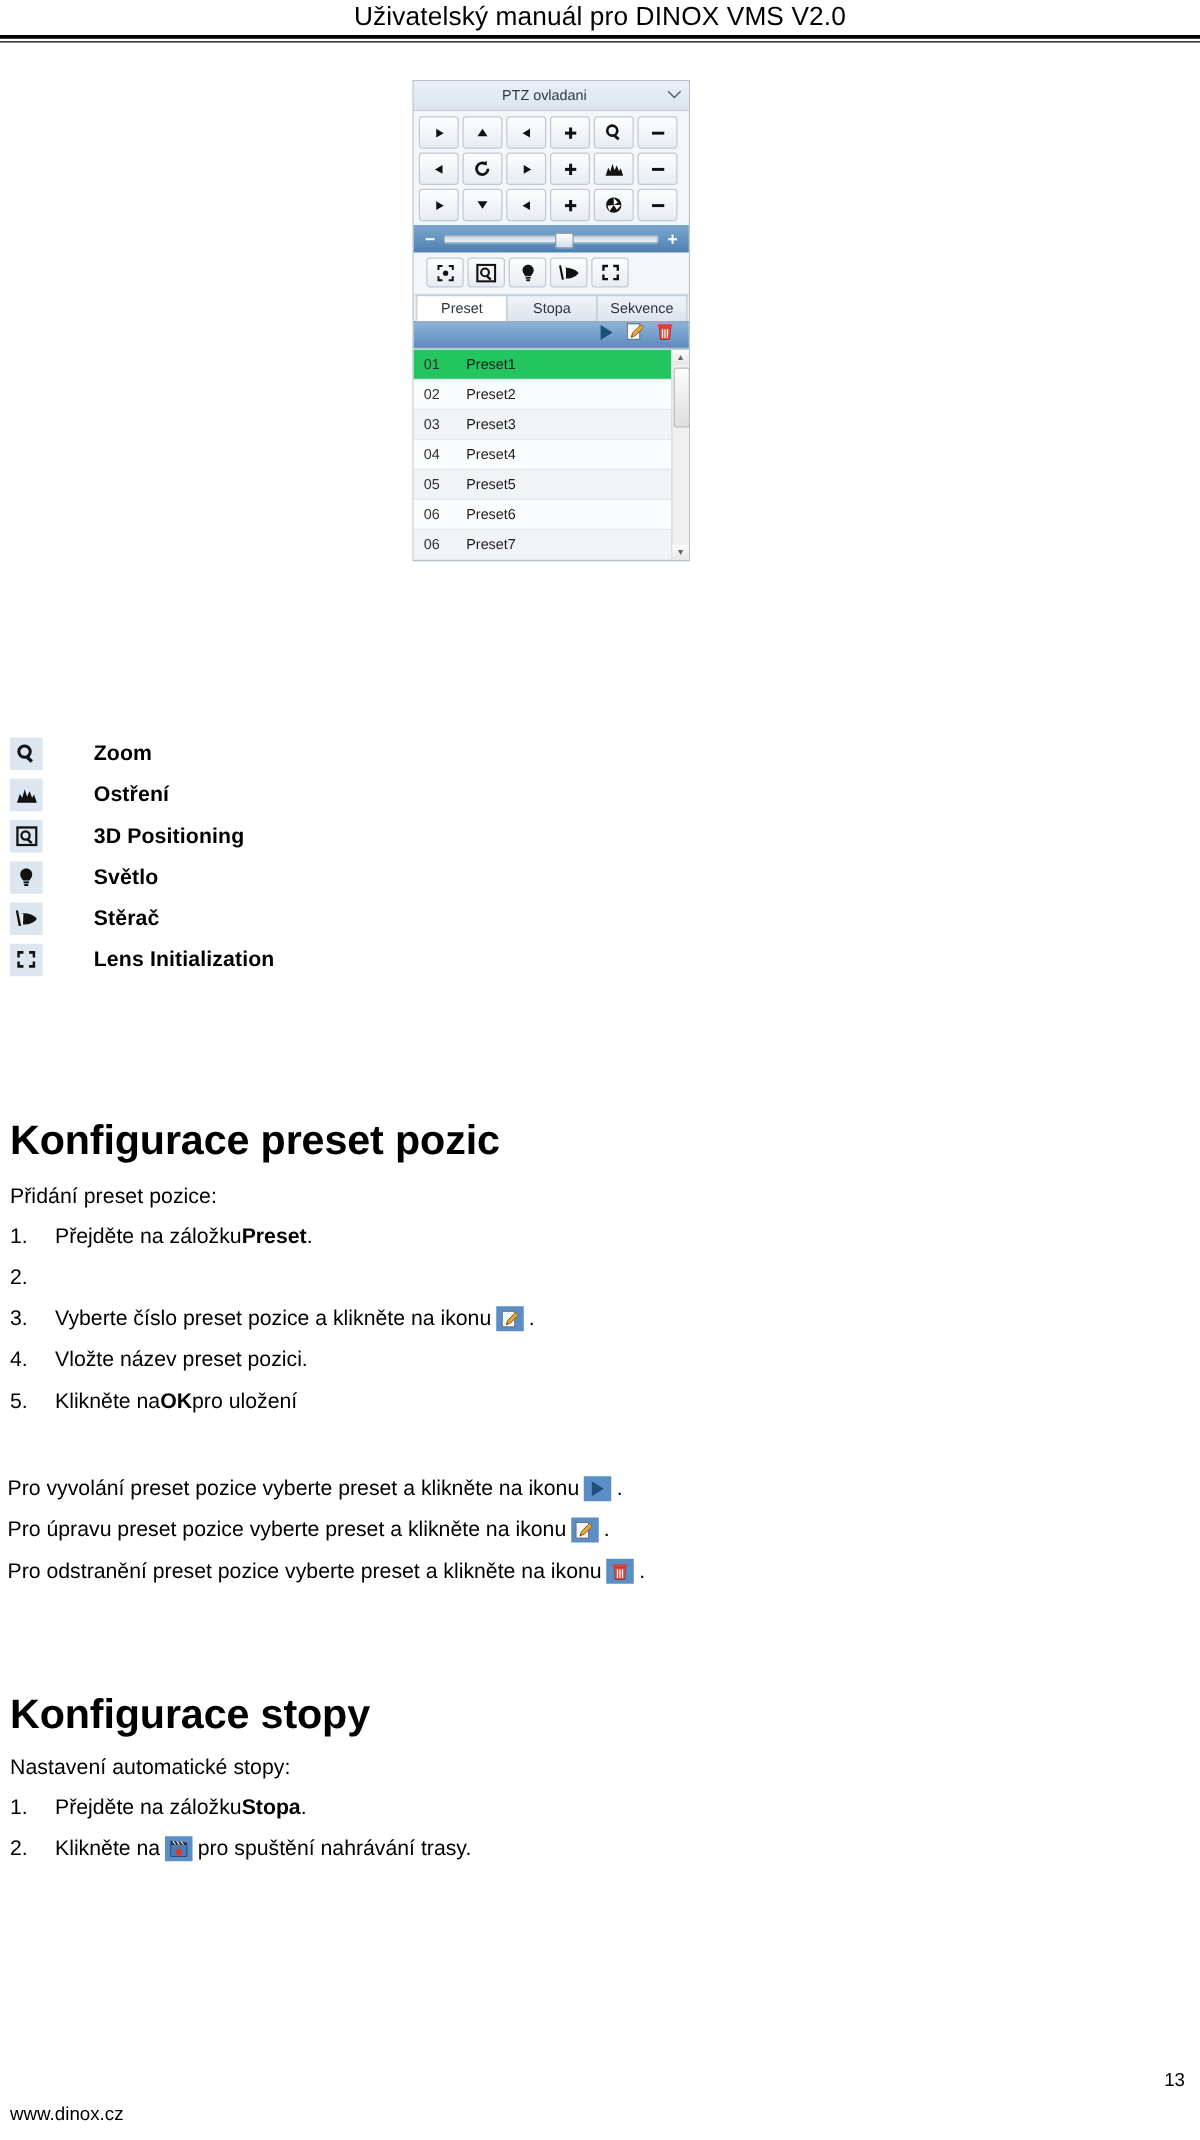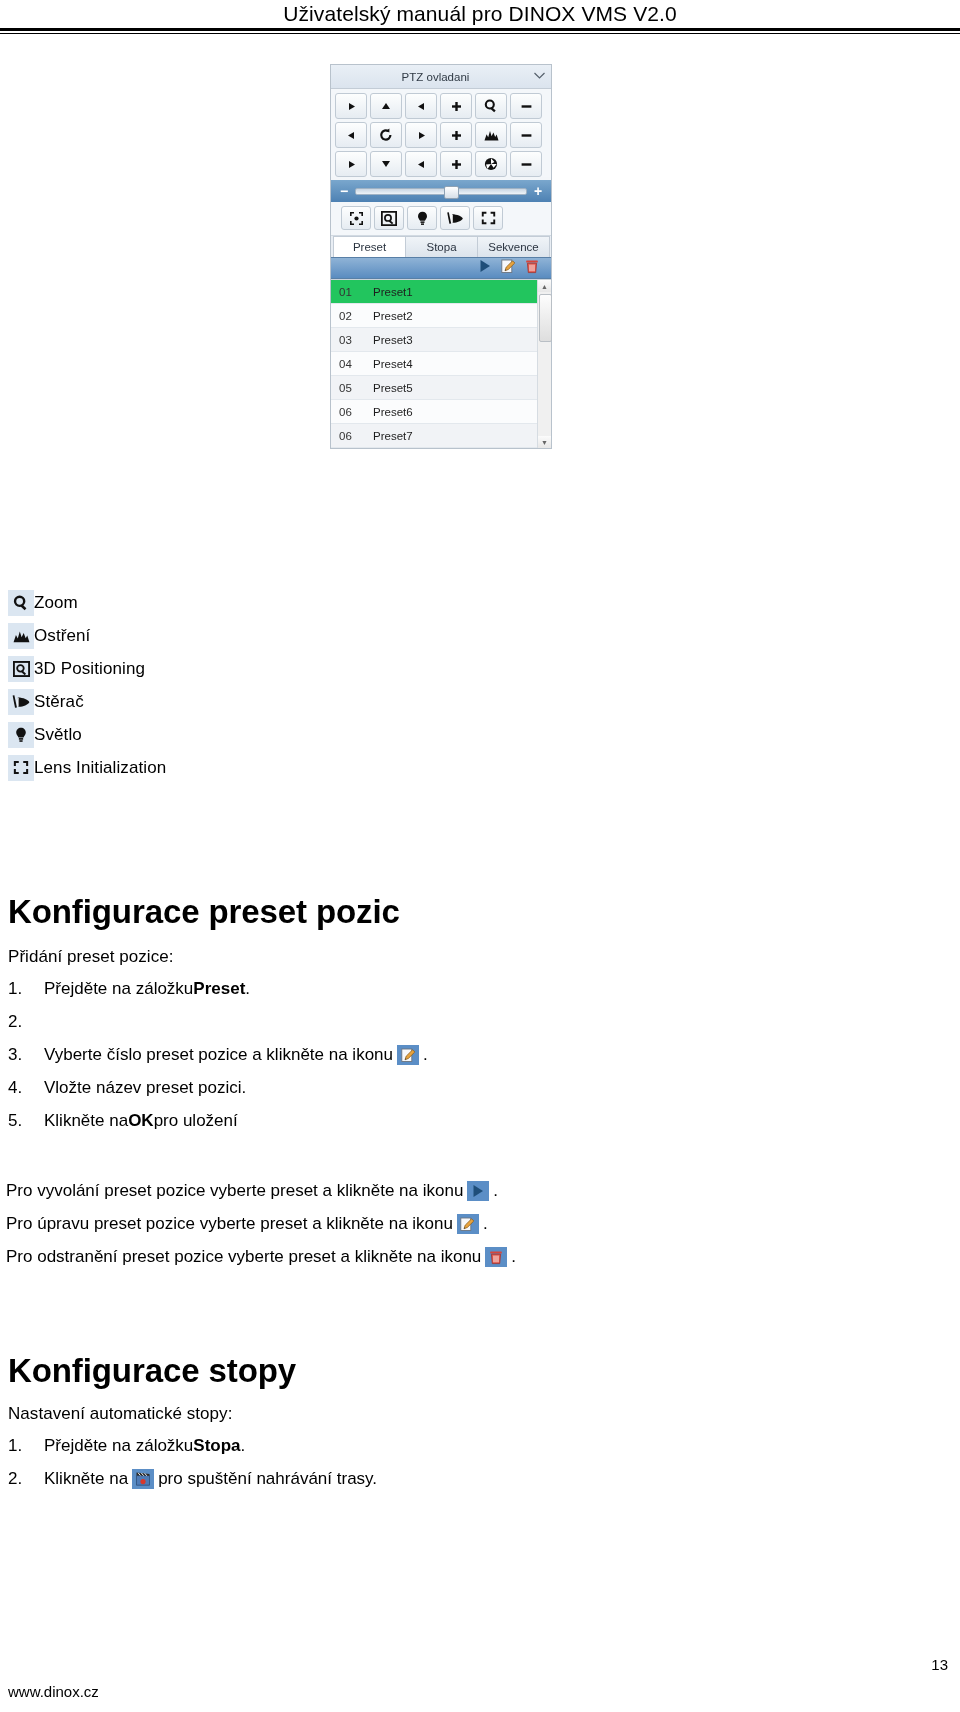--- a/index.html
+++ b/index.html
@@ -202,22 +202,23 @@
     display: flex; align-items: center;
     height: 33px;
   }
   .legend-chip {
     width: 26px; height: 26px;
     background: #dbe6f1;
     display: flex; align-items: center; justify-content: center;
     box-sizing: border-box;
   }
   .legend-label {
+    margin-left: 41px;
     font-size: 17px;
-    font-weight: normal;
+    font-weight: bold;
     color: #000;
     letter-spacing: .1px;
   }
 
   
   .h2 {
     position: absolute;
     font-size: 33px;
     font-weight: bold;
     letter-spacing: -.1px;
@@ -550,38 +551,38 @@
           <rect x="0.8" y="0.8" width="14.4" height="13.4" fill="none" stroke="#111" stroke-width="1.9"></rect>
           <circle cx="7" cy="6.9" r="3.1" fill="none" stroke="#111" stroke-width="1.7"></circle>
           <rect x="9" y="9" width="4.4" height="1.9" transform="rotate(42 9 9)" fill="#111"></rect>
         </svg>
     </span>
     <span class="legend-label">3D Positioning</span>
   </div>
 
   <div class="legend-row">
     <span class="legend-chip">
+      <svg width="12" height="16" viewBox="0 0 11 15">
+          <path d="M5.5 0.8c2.6 0 4.5 2 4.5 4.4 0 2.1-1.6 3.3-2.1 4.6H3.1C2.6 8.5 1 7.3 1 5.2 1 2.8 2.9 0.8 5.5 0.8Z" fill="#111"></path>
+          <rect x="3.5" y="10.4" width="4" height="1.5" fill="#111"></rect>
+          <rect x="4" y="12.4" width="3" height="1.5" fill="#111"></rect>
+        </svg>
+    </span>
+    <span class="legend-label">Světlo</span>
+  </div>
+
+  <div class="legend-row">
+    <span class="legend-chip">
       <svg width="20" height="15" viewBox="0 0 18 14">
           <path d="M2.8 1.2 L5.2 12.6 L3.4 12.8 L1.2 1.4 Z" fill="#111"></path>
           <path d="M6 3.2 C11 3.2 16 5.4 16.8 7.6 C15.4 10.2 10.5 12 6.6 11.8 Z" fill="#111"></path>
           <path d="M6.4 3.6 L6.1 11.4" stroke="#fff" stroke-width="0.9"></path>
         </svg>
     </span>
     <span class="legend-label">Stěrač</span>
-  </div>
-
-  <div class="legend-row">
-    <span class="legend-chip">
-      <svg width="12" height="16" viewBox="0 0 11 15">
-          <path d="M5.5 0.8c2.6 0 4.5 2 4.5 4.4 0 2.1-1.6 3.3-2.1 4.6H3.1C2.6 8.5 1 7.3 1 5.2 1 2.8 2.9 0.8 5.5 0.8Z" fill="#111"></path>
-          <rect x="3.5" y="10.4" width="4" height="1.5" fill="#111"></rect>
-          <rect x="4" y="12.4" width="3" height="1.5" fill="#111"></rect>
-        </svg>
-    </span>
-    <span class="legend-label">Světlo</span>
   </div>
 
   <div class="legend-row">
     <span class="legend-chip">
       <svg width="16" height="15" viewBox="0 0 15 14">
           <path d="M0.8 0.8h4.6v1.9H2.7v2.8H0.8Z M14.2 0.8h-4.6v1.9h2.7v2.8h1.9Z M0.8 13.2h4.6v-1.9H2.7V8.5H0.8Z M14.2 13.2h-4.6v-1.9h2.7V8.5h1.9Z" fill="#111"></path>
         </svg>
     </span>
     <span class="legend-label">Lens Initialization</span>
   </div>

